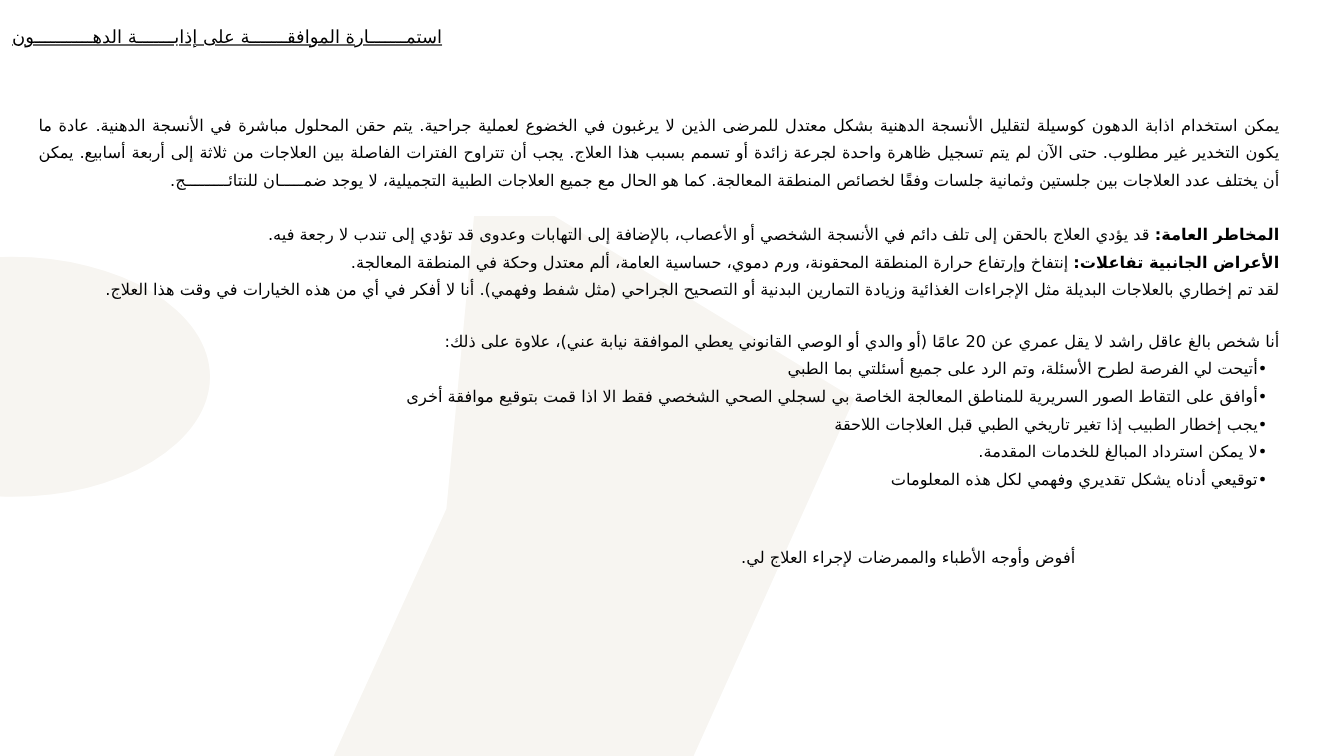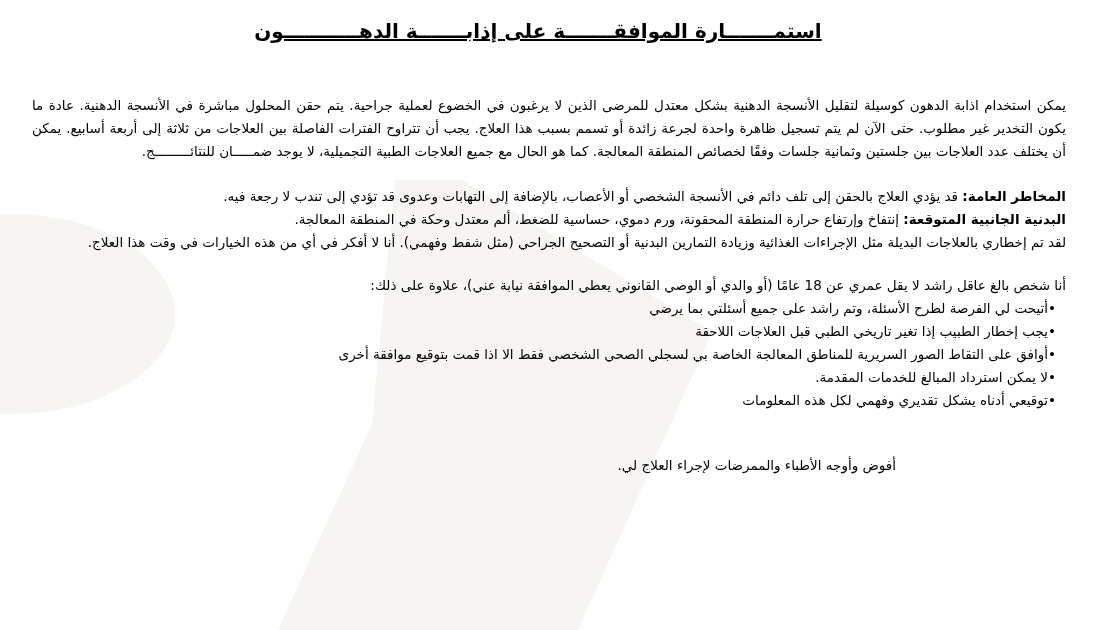--- a/index.html
+++ b/index.html
@@ -38,23 +38,23 @@
   
   .content {
     position: absolute;
     inset: 0;
     z-index: 1;
     padding: 14px 36px 0 10px;
     font-size: 13.5px;
     line-height: 23px;
   }
   .title {
-    font-size: 20px;
-    font-weight: bold;
-    text-align: center;
+    font-size: 15px;
+    font-weight: normal;
+    text-align: left;
     text-decoration: underline;
     margin: 6px 0 0 0;
     line-height: 22px;
   }
   .para { margin: 0; }
   .just { text-align: justify; }
   .intro { margin-top: 52px; margin-left: 22px; }
   .risks { margin-top: 22px; }
   .label { font-weight: bold; }
   .declaration { margin-top: 20px; }
@@ -81,33 +81,33 @@
     <h1 class="title">استمـــــــارة الموافقـــــــة على إذابـــــــة الدهـــــــــــون</h1>
 
     <p class="para just intro">يمكن استخدام اذابة الدهون كوسيلة لتقليل الأنسجة الدهنية بشكل معتدل للمرضى الذين لا يرغبون في الخضوع لعملية جراحية. يتم حقن المحلول مباشرة في الأنسجة الدهنية. عادة ما يكون التخدير غير مطلوب. حتى الآن لم يتم تسجيل ظاهرة واحدة لجرعة زائدة أو تسمم بسبب هذا العلاج. يجب أن تتراوح الفترات الفاصلة بين العلاجات من ثلاثة إلى أربعة أسابيع. يمكن أن يختلف عدد العلاجات بين جلستين وثمانية جلسات وفقًا لخصائص المنطقة المعالجة. كما هو الحال مع جميع العلاجات الطبية التجميلية، لا يوجد ضمـــــان للنتائـــــــــج.</p>
 
     <p class="para just risks">
       <span class="label">المخاطر العامة:</span>
       <span>قد يؤدي العلاج بالحقن إلى تلف دائم في الأنسجة الشخصي أو الأعصاب، بالإضافة إلى التهابات وعدوى قد تؤدي إلى تندب لا رجعة فيه.</span>
     </p>
 
     <p class="para just">
-      <span class="label">البدنية الجانبية المتوقعة:</span>
-      <span>إنتفاخ وإرتفاع حرارة المنطقة المحقونة، ورم دموي، حساسية للضغط، ألم معتدل وحكة في المنطقة المعالجة.</span>
+      <span class="label">الأعراض الجانبية تفاعلات:</span>
+      <span>إنتفاخ وإرتفاع حرارة المنطقة المحقونة، ورم دموي، حساسية العامة، ألم معتدل وحكة في المنطقة المعالجة.</span>
     </p>
 
 
     <p class="para just">لقد تم إخطاري بالعلاجات البديلة مثل الإجراءات الغذائية وزيادة التمارين البدنية أو التصحيح الجراحي (مثل شفط وفهمي). أنا لا أفكر في أي من هذه الخيارات في وقت هذا العلاج.</p>
 
-    <p class="para declaration">أنا شخص بالغ عاقل راشد لا يقل عمري عن 18 عامًا (أو والدي أو الوصي القانوني يعطي الموافقة نيابة عني)، علاوة على ذلك:</p>
+    <p class="para declaration">أنا شخص بالغ عاقل راشد لا يقل عمري عن 20 عامًا (أو والدي أو الوصي القانوني يعطي الموافقة نيابة عني)، علاوة على ذلك:</p>
 
     <div class="bullets">
-      <div class="bullet">أتيحت لي الفرصة لطرح الأسئلة، وتم راشد على جميع أسئلتي بما يرضي</div>
+      <div class="bullet">أتيحت لي الفرصة لطرح الأسئلة، وتم الرد على جميع أسئلتي بما الطبي</div>
+      <div class="bullet">أوافق على التقاط الصور السريرية للمناطق المعالجة الخاصة بي لسجلي الصحي الشخصي فقط الا اذا قمت بتوقيع موافقة أخرى</div>
       <div class="bullet">يجب إخطار الطبيب إذا تغير تاريخي الطبي قبل العلاجات اللاحقة</div>
-      <div class="bullet">أوافق على التقاط الصور السريرية للمناطق المعالجة الخاصة بي لسجلي الصحي الشخصي فقط الا اذا قمت بتوقيع موافقة أخرى</div>
       <div class="bullet">لا يمكن استرداد المبالغ للخدمات المقدمة.</div>
       <div class="bullet">توقيعي أدناه يشكل تقديري وفهمي لكل هذه المعلومات</div>
     </div>
 
     <p class="para authorization">أفوض وأوجه الأطباء والممرضات لإجراء العلاج لي.</p>
 
   </div>
 </div>
 
 </body></html>

